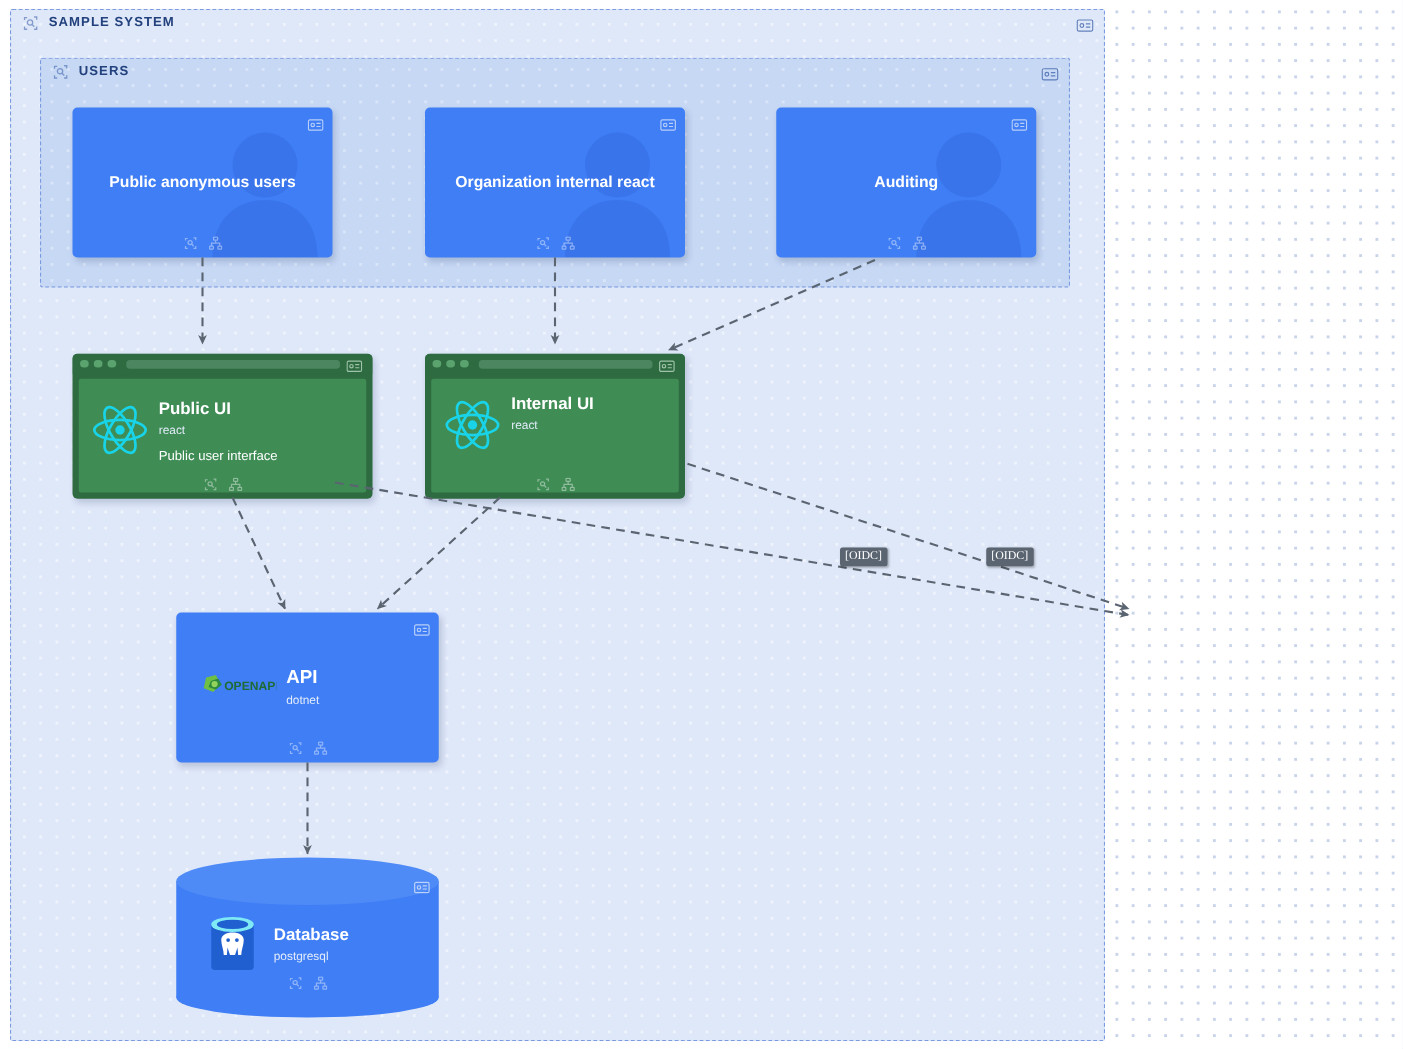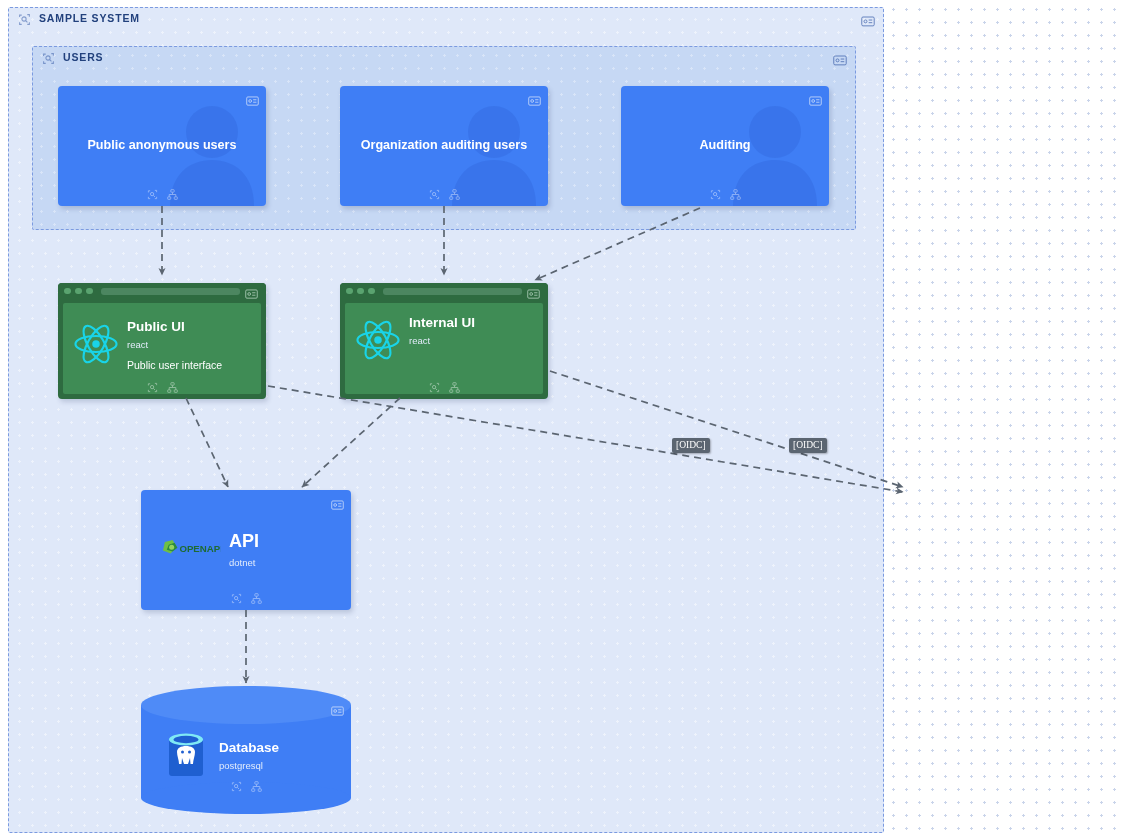--- a/index.html
+++ b/index.html
@@ -133,21 +133,21 @@
 
   
   .api-inner {
     position: absolute;
     left: 0; top: 0; right: 0; bottom: 0;
     display: flex;
     align-items: center;
     padding-left: 20px;
   }
   .api-logo { width: 60px; flex: 0 0 60px; margin-right: 8px; }
-  .api-text .node-title { font-size: 18px; }
+  .api-text .node-title { font-size: 15px; }
 
   
   #db-node {
     box-shadow: none;
     background: transparent;
     overflow: visible;
   }
   .cyl-body {
     position: absolute;
     left: 0; right: 0; top: 19px; bottom: 16px;
@@ -312,21 +312,21 @@
         <path d="M8 4.6v3.4M3.2 11.4V8h9.6v3.4"></path>
       </svg>
     </div>
   </div>
 
   <div class="node node-blue person-node" style="left:340px; top:86px; width:208px; height:120px;">
     <svg class="silhouette" viewBox="0 0 92 108">
       <circle cx="46" cy="34" r="26" fill="#2f63d6"></circle>
       <path d="M4 108 C4 76 24 62 46 62 C68 62 88 76 88 108 Z" fill="#2f63d6"></path>
     </svg>
-    <div class="node-title">Organization auditing users</div>
+    <div class="node-title">Organization internal react</div>
     <span class="node-tr-ico">
       <svg viewBox="0 0 18 14" fill="none" stroke="#d7e4fb" stroke-width="1.3">
         <rect x="1" y="1.3" width="16" height="11.4" rx="1.6"></rect>
         <circle cx="5.8" cy="6.9" r="1.9"></circle>
           <path d="M9.9 5.2h4.6M9.9 8.6h4.6"></path>
       </svg>
     </span>
     <div class="node-icons">
       <svg viewBox="0 0 16 16" fill="none" stroke="#ffffff" stroke-width="1.4">
         <path d="M2 5V2.6h2.6M11.4 2h2.6v2.6M14 11.4V14h-2.6M4.6 14H2v-2.6"></path>
@@ -363,21 +363,21 @@
       </svg>
       <svg viewBox="0 0 16 16" fill="none" stroke="#ffffff" stroke-width="1.4">
         <rect x="5.6" y="1" width="4.8" height="3.6" rx="0.7"></rect>
         <rect x="1" y="11.4" width="4.4" height="3.6" rx="0.7"></rect>
         <rect x="10.6" y="11.4" width="4.4" height="3.6" rx="0.7"></rect>
         <path d="M8 4.6v3.4M3.2 11.4V8h9.6v3.4"></path>
       </svg>
     </div>
   </div>
 
-  <div class="node" style="left:58px; top:283px; width:208px; height:116px; background:#2e6b40;">
+  <div class="node" style="left:58px; top:283px; width:240px; height:116px; background:#2e6b40;">
     <div class="chrome-bar">
       <span class="dot"></span>
       <span class="dot"></span>
       <span class="dot"></span>
       <span class="chrome-url"></span>
     </div>
     <span class="node-tr-ico green-tr">
       <svg viewBox="0 0 18 14" fill="none" stroke="#bcd9c6" stroke-width="1.3">
         <rect x="1" y="1.3" width="16" height="11.4" rx="1.6"></rect>
         <circle cx="5.8" cy="6.9" r="1.9"></circle>

